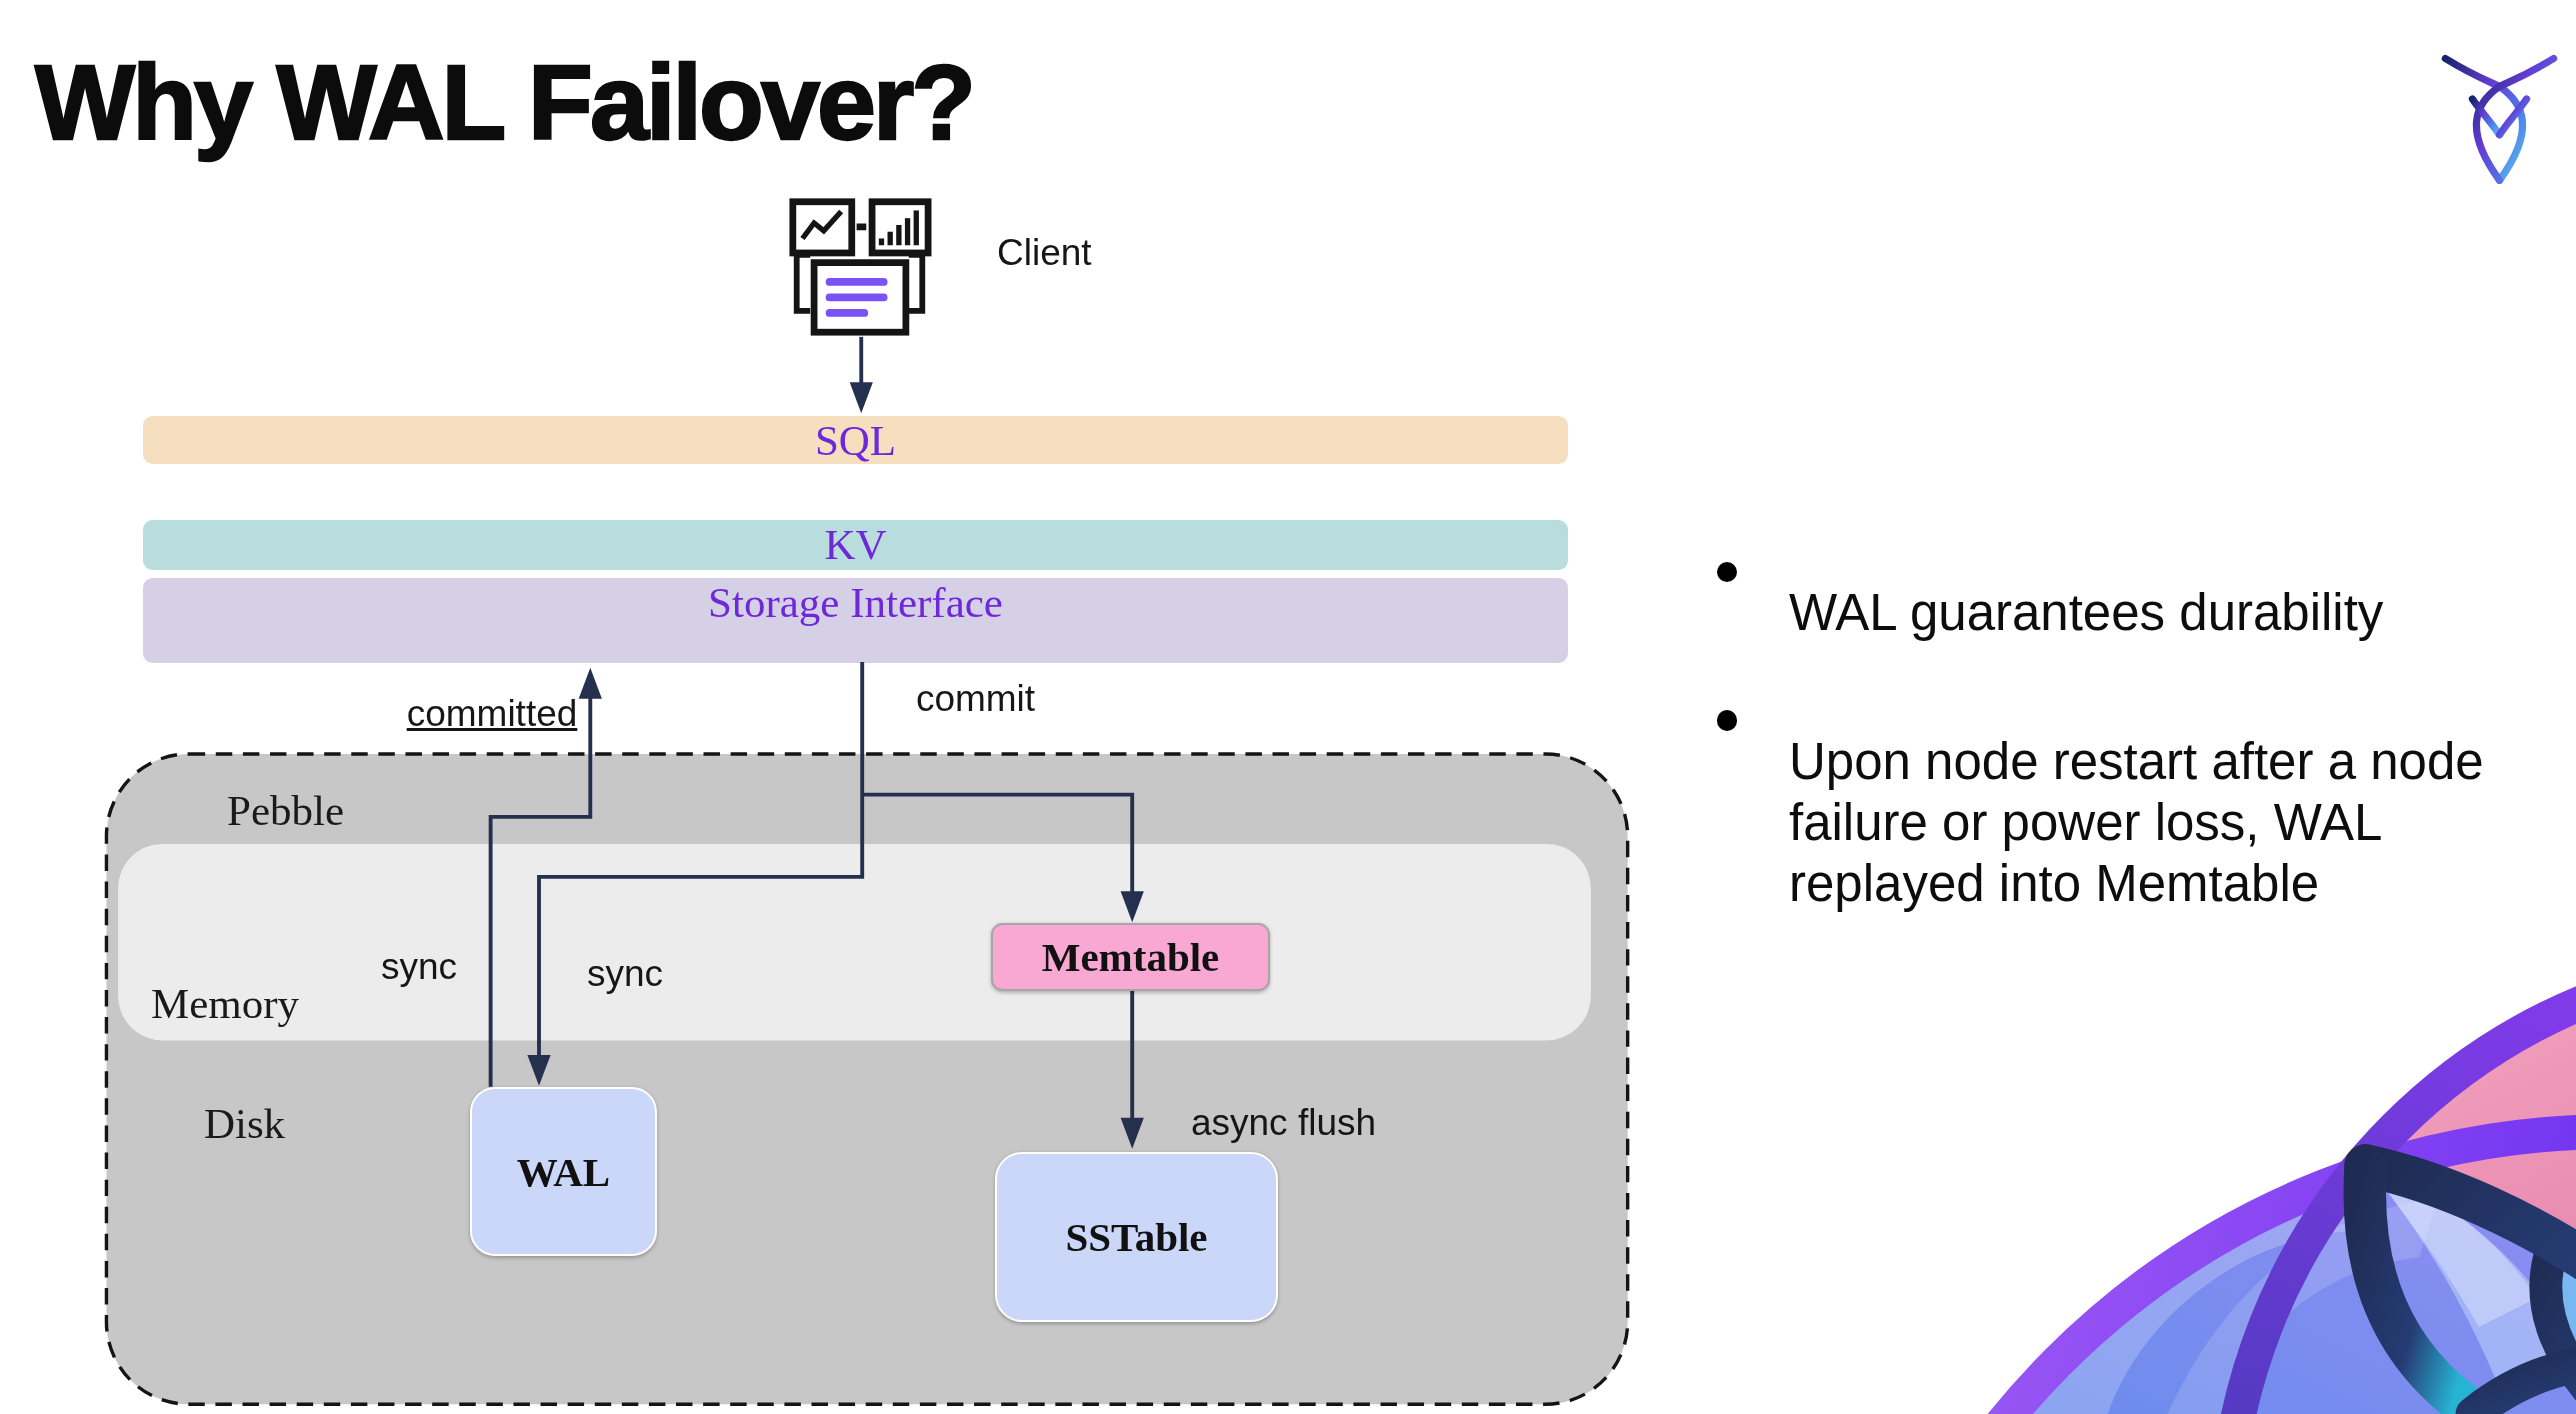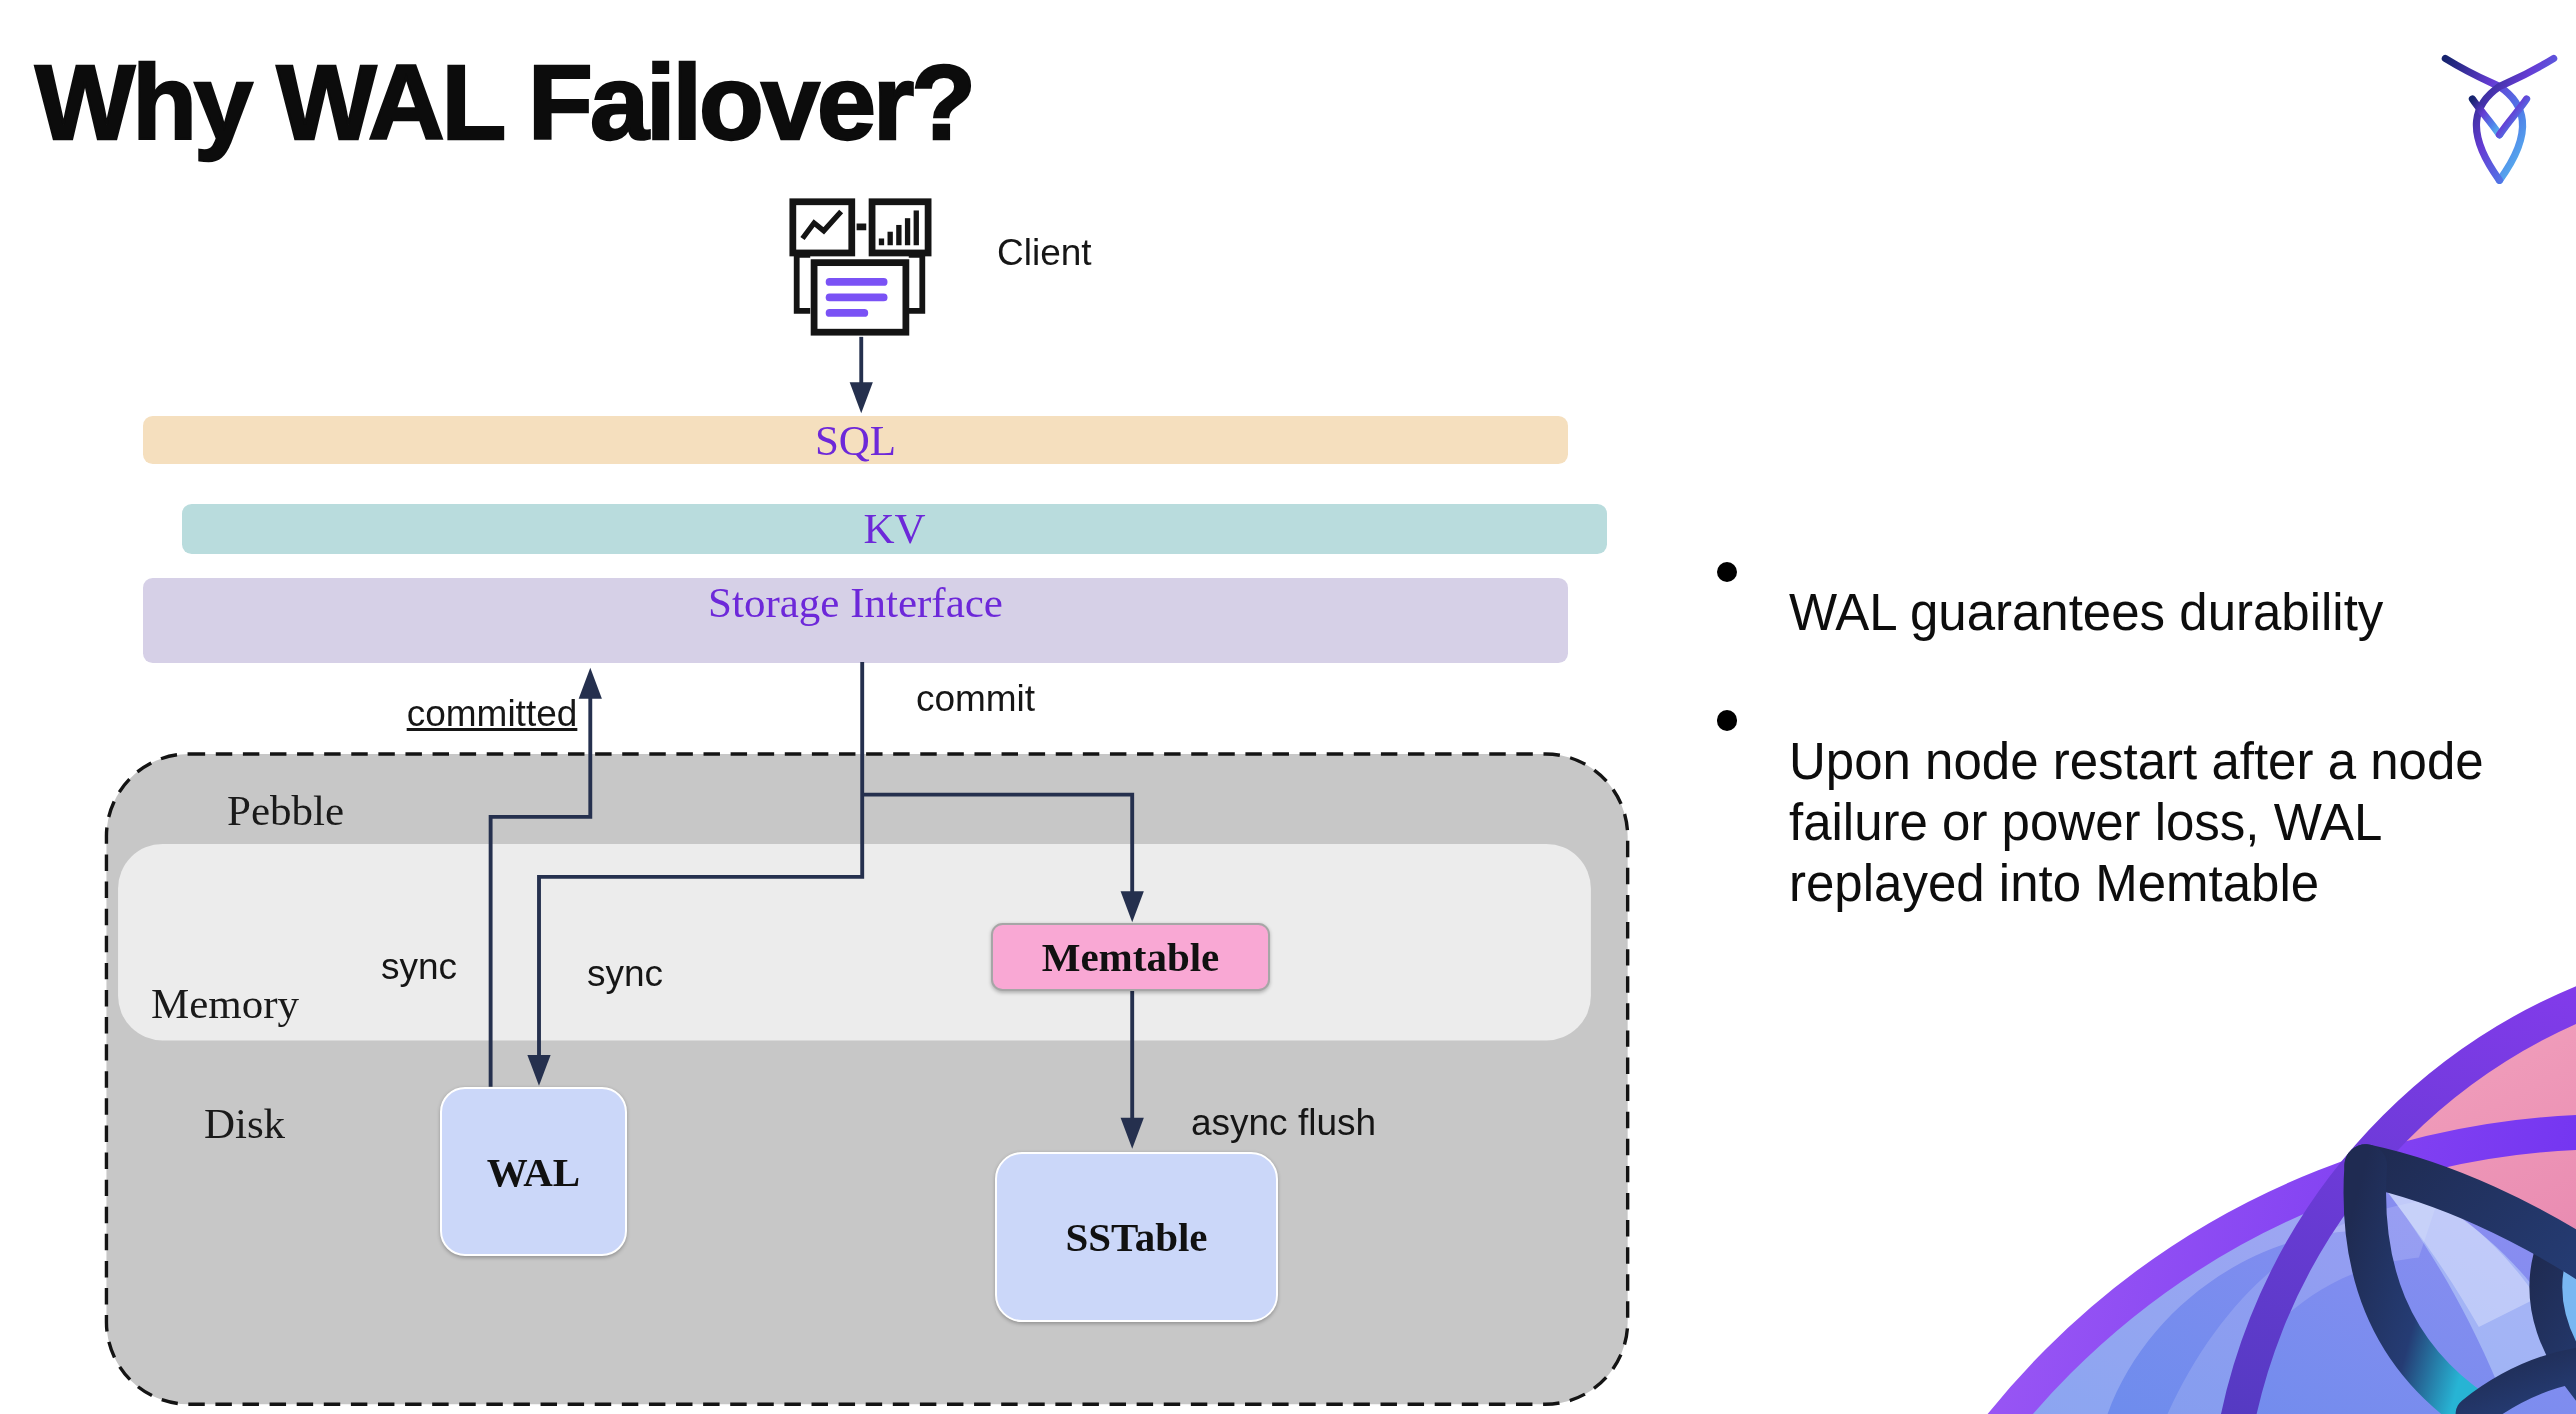--- a/index.html
+++ b/index.html
@@ -9,21 +9,21 @@
 
   
   .title{left:35px;top:39px;font-size:106px;line-height:126px;font-weight:700;
          letter-spacing:-2.9px;color:#0c0c0c;-webkit-text-stroke:2.4px #0c0c0c;}
 
   
   .bar{left:143px;width:1425px;display:flex;align-items:flex-start;justify-content:center;
        border-radius:9.7px;font-family:"Liberation Serif","DejaVu Serif",serif;
        font-size:43px;color:#6d28d9;}
   #bar-sql{top:416px;height:48px;background:#f5dfbe;}
-  #bar-kv{top:504px;height:50px;background:#b9dcdd;margin-left:39px;}
+  #bar-kv{top:520px;height:50px;background:#b9dcdd;}
   #bar-storage{top:578px;height:85px;background:#d6d0e7;}
 
   
   .zone-label{font-family:Liberation Serif, serif;font-size:43px;color:#1a1a1a;
               text-align:center;line-height:46px;}
   #label-pebble{left:208px;top:788px;width:155px;}
   #label-memory{left:138px;top:981px;width:174px;}
   #label-disk{left:177px;top:1101px;width:135px;}
 
   
@@ -32,21 +32,21 @@
   #lbl-commit{left:898px;top:678px;width:155px;}
   #lbl-sync1{left:361px;top:946px;width:116px;}
   #lbl-sync2{left:567px;top:953px;width:116px;}
   #lbl-async{left:1177px;top:1102px;width:213px;}
   #client-label{left:997px;top:232px;width:194px;font-size:37px;color:#161616;}
 
   
   .node{display:flex;align-items:center;justify-content:center;
         font-family:"Liberation Serif","DejaVu Serif",serif;font-weight:700;font-size:41px;
         color:#111;background:#cbd7f9;box-shadow:0 1.9px 3.9px rgba(0,0,0,0.25);}
-  #node-wal{left:440px;top:1087px;width:183px;height:165px;border:2.9px solid #ffffff;border-radius:25px;}
+  #node-wal{left:470px;top:1087px;width:183px;height:165px;border:2.9px solid #ffffff;border-radius:25px;}
   #node-memtable{left:991px;top:923px;width:275px;height:64px;border:2.9px solid #a6a6a6;border-radius:11.6px;background:#f9a8d4;}
   #node-sstable{left:995px;top:1152px;width:279px;height:166px;border:2.9px solid #ffffff;border-radius:27px;}
 
   
   #bullets{left:1717px;top:537px;width:813px;}
   .bullet{display:flex;margin-bottom:42px;flex-direction:column;}
   .bullet .dot{width:20.3px;height:20.3px;border-radius:50%;background:#000;margin-top:25px;flex:0 0 auto;}
   .bullet .txt{margin-left:72px;width:716px;font-size:51px;line-height:61px;color:#0d0d0d;}
 
   svg{display:block;}

